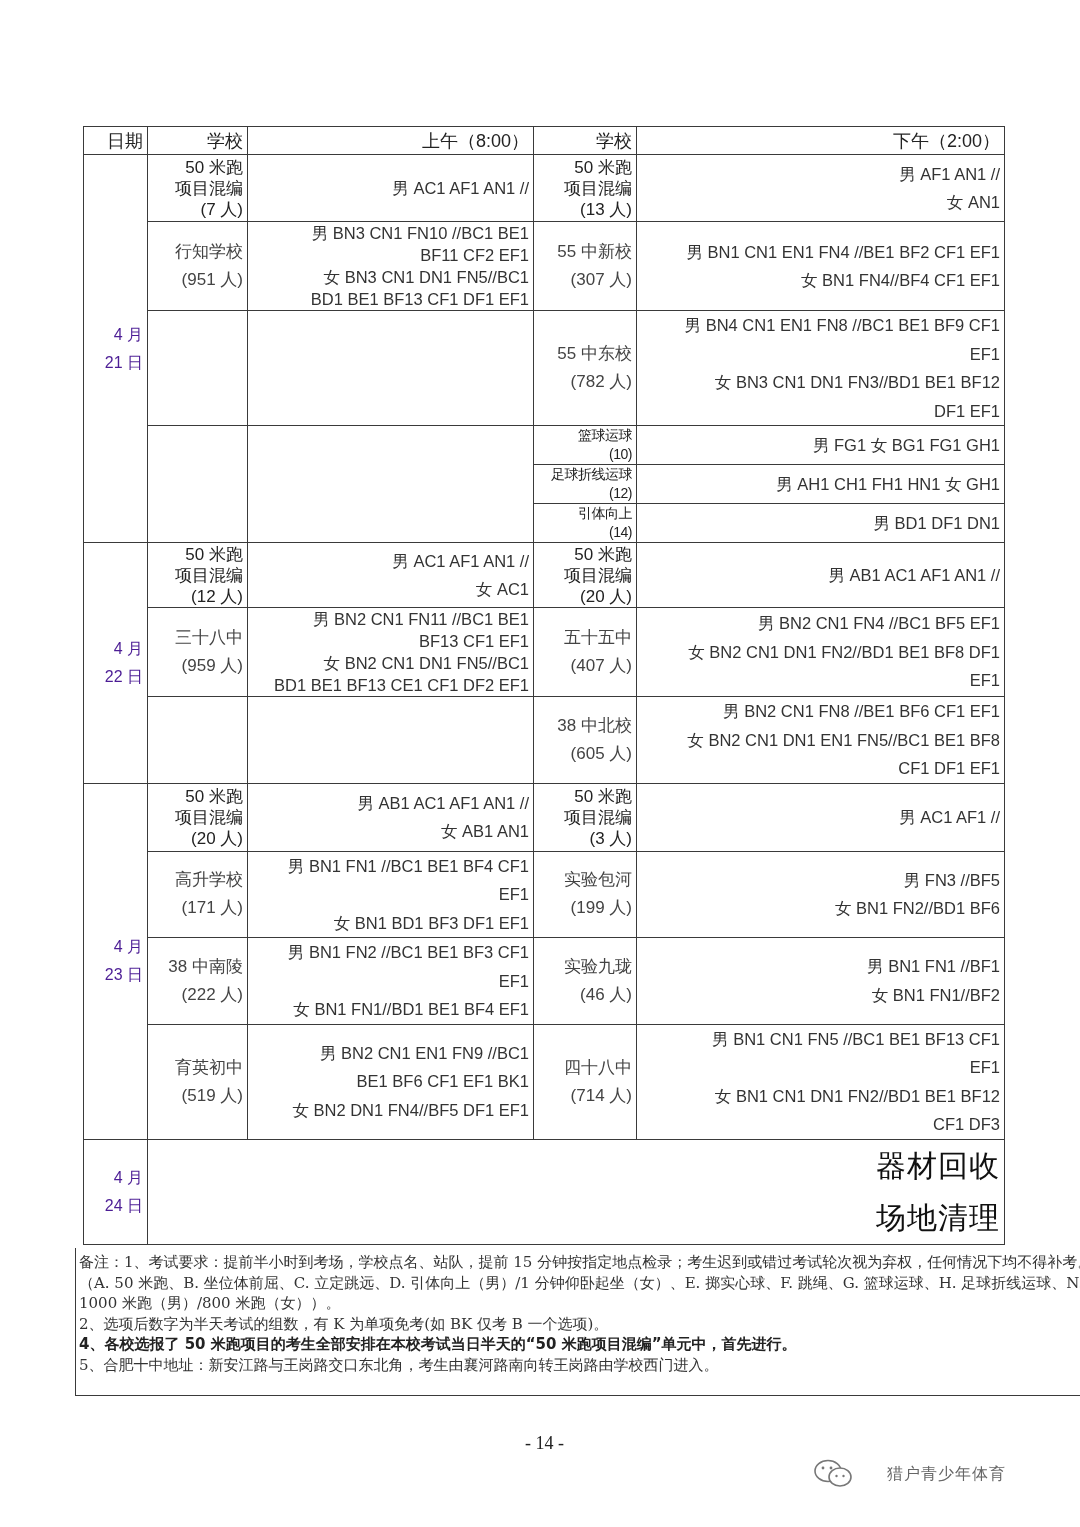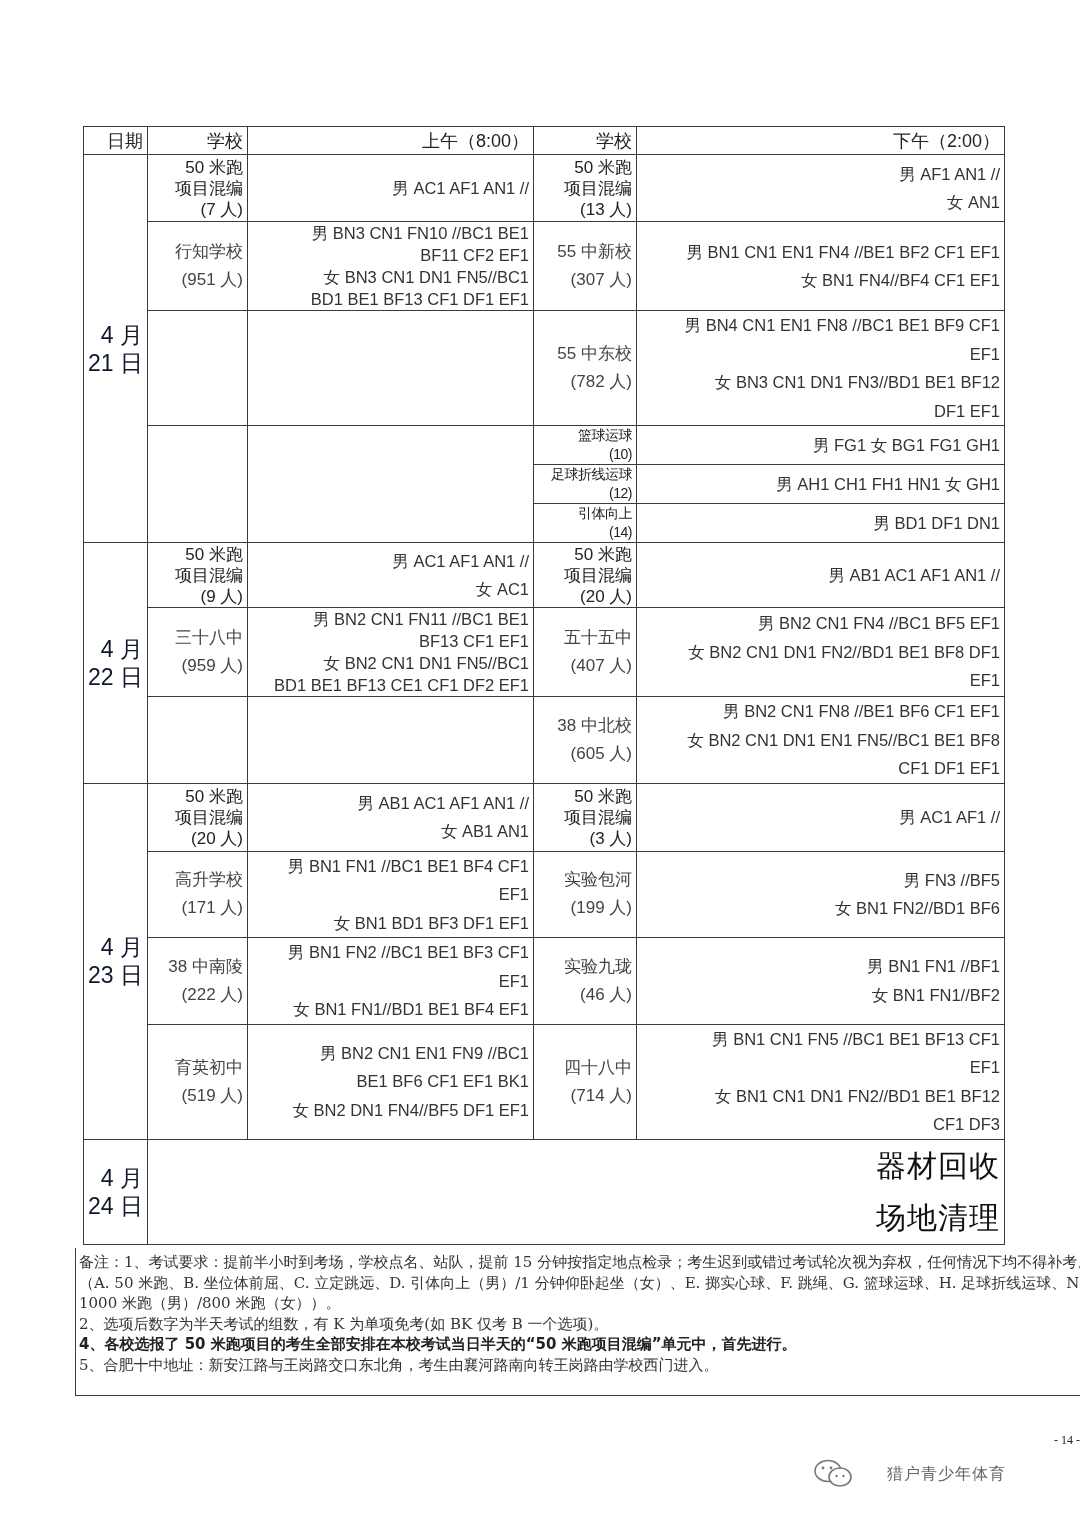--- a/index.html
+++ b/index.html
@@ -8,35 +8,35 @@
   table.sched { position:absolute; left:83px; top:126px; width:921px;
          border-collapse:collapse; table-layout:fixed; }
   table.sched td, table.sched th { border:1.5px solid #3a3a3a; text-align:right;
          vertical-align:middle; padding:0 4px; font-weight:normal; }
   table.sched th { font-size:18px; height:27px; color:#222; }
   .col-date { width:64px; }
   .col-school { width:100px; }
   .col-am { width:286px; }
   .col-school2 { width:103px; }
   .col-pm { width:368px; }
-  .date { font-size:23px; line-height:28px; color:#0f172a; }
+  .date { font-size:16px; line-height:28px; color:#4c1d95; }
   .school { font-size:17px; line-height:28px; color:#444; }
   .mixed { font-size:17px; line-height:21px; font-weight:bold; color:#222; }
   .special { font-size:14px; line-height:19px; font-weight:bold; color:#222; letter-spacing:-0.5px; }
   .items { font-size:16.5px; line-height:28.5px; color:#333; }
   .items.tight { line-height:22px; }
   .items div { white-space:normal; }
   .closing { font-family:"DejaVu Serif","Liberation Serif",serif; font-size:30px; font-weight:bold;
          line-height:52px; color:#111; letter-spacing:1px; }
   .notes { position:absolute; left:75px; top:1248px; width:1037px; height:148px;
          border:1.5px solid #3a3a3a; border-top:none; padding:4px 2px 0 3px; box-sizing:border-box;
          font-family:"DejaVu Serif","Liberation Serif",serif; font-size:15px; line-height:20.6px; color:#333; }
   .notes .b { font-family:"DejaVu Sans","Liberation Sans",sans-serif; font-weight:bold; color:#222; font-size:15px; }
-  .pagenum { position:absolute; left:0; width:1080px; top:1433px; text-align:right;
-         font-family:"Liberation Serif",serif; font-size:12px; color:#222; padding-left:9px; box-sizing:border-box; }
+  .pagenum { position:absolute; left:0; width:1080px; top:1433px; text-align:center;
+         font-family:"Liberation Serif",serif; font-size:18px; color:#222; padding-left:9px; box-sizing:border-box; }
   .watermark { position:absolute; left:812px; top:1458px; display:flex; align-items:center;
          font-size:16px; color:#555; letter-spacing:1px;gap:25px; }
   .watermark .wm-text { font-family:"DejaVu Sans",sans-serif; font-weight:300; color:#666; }
   .wm-icon { width:44px; height:32px; margin-right:6px; }
 </style>
 </head>
 <body>
 
 <table class="sched">
   <colgroup>
@@ -137,21 +137,21 @@
         <td class="items">男  BD1 DF1 DN1</td>
       </tr>
       <tr>
         <td class="date" rowspan="3">
           <div>4 月</div>
           <div>22 日</div>
         </td>
         <td class="mixed" rowspan="1">
           <div>50 米跑</div>
           <div>项目混编</div>
-          <div>(9 人)</div>
+          <div>(12 人)</div>
         </td>
         <td class="items" rowspan="1">
           <div>男  AC1 AF1 AN1 //</div>
           <div>女  AC1</div>
         </td>
         <td class="mixed" style="height: 64px;">
           <div>50 米跑</div>
           <div>项目混编</div>
           <div>(20 人)</div>
         </td>

